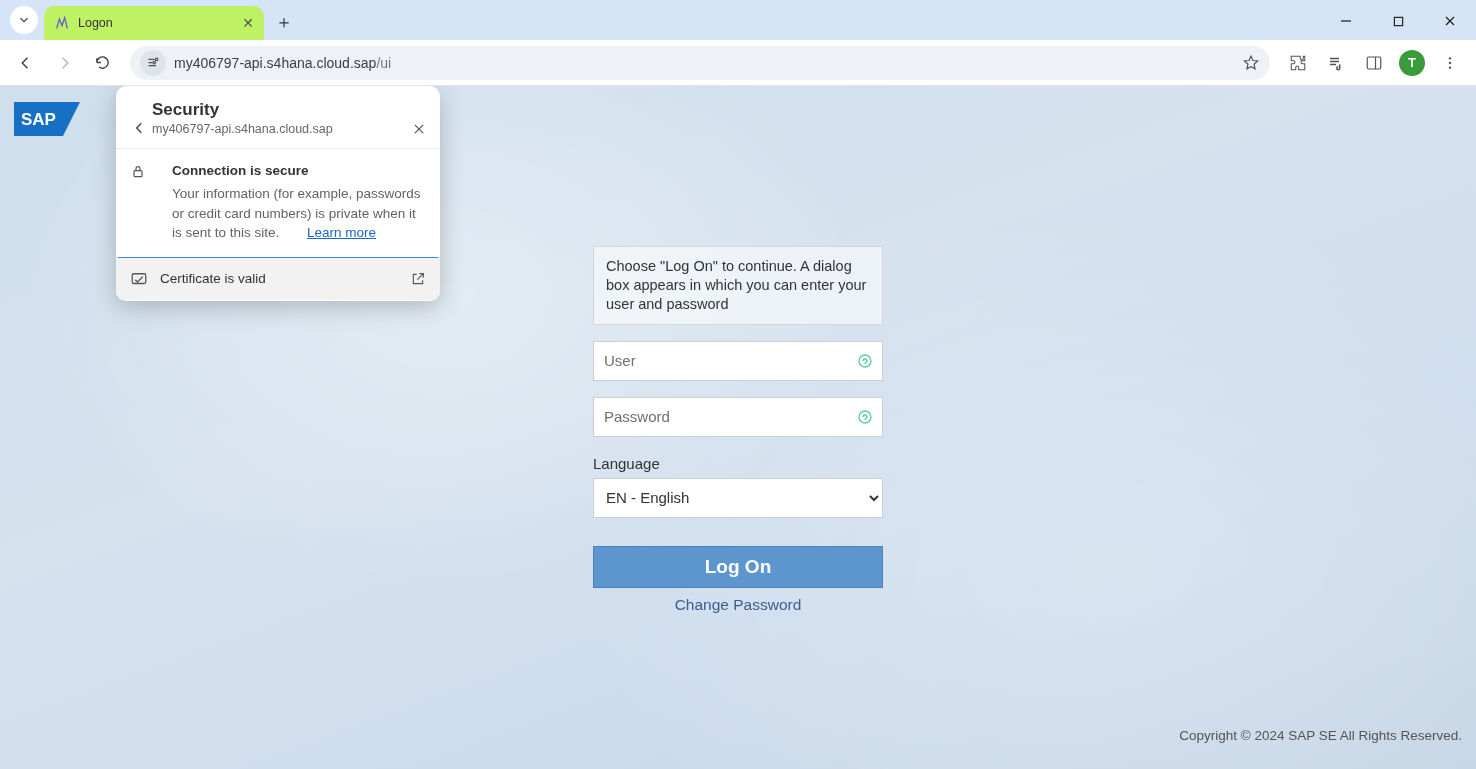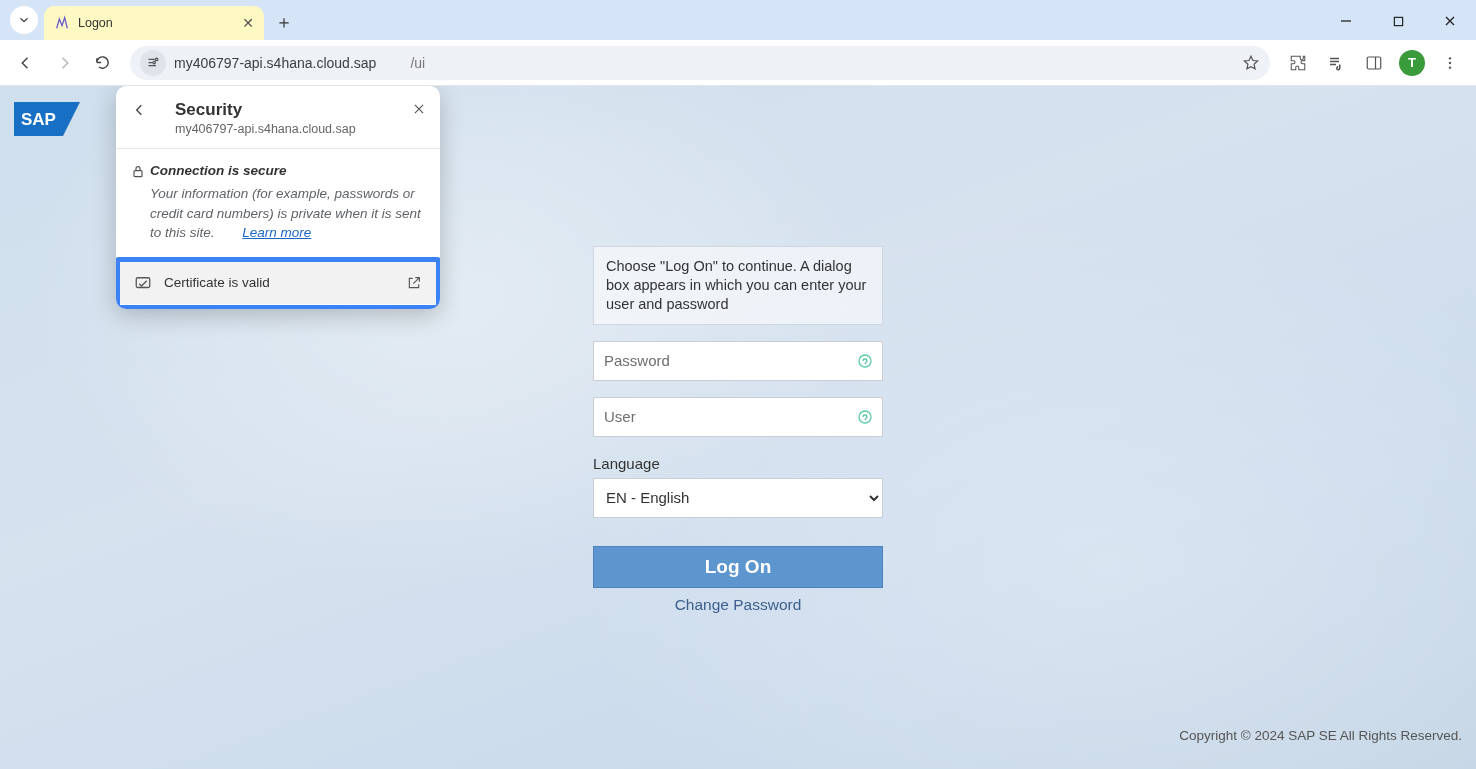--- a/index.html
+++ b/index.html
@@ -12,21 +12,21 @@
   .titlebar {
     height:40px; display:flex; align-items:flex-end; padding:0 0 0 8px;
     position:relative;
   }
   .tab-search {
     width:28px; height:28px; border-radius:50%; background:#fff;
     display:flex; align-items:center; justify-content:center;
     margin:0 6px 6px 2px; font-size:14px; color:#333;
   }
   .tab {
-    background:#fef9c3; width:220px; height:34px; border-radius:10px 10px 0 0;
+    background:#bef264; width:220px; height:34px; border-radius:10px 10px 0 0;
     display:flex; align-items:center; padding:0 10px; gap:8px;
     color:#333; font-size:12.5px;
   }
   .tab .favicon { width:16px; height:16px; }
   .tab .tab-title { flex:1; white-space:nowrap; overflow:hidden; text-overflow:ellipsis; }
   .tab .tab-close { font-size:14px; color:#555; cursor:pointer; }
   .new-tab { width:28px; height:28px; display:flex; align-items:center; justify-content:center; margin-left:6px; margin-bottom:4px; font-size:18px; color:#333; }
   .win-controls { position:absolute; right:4px; top:6px; display:flex; gap:8px; }
   .win-btn { width:44px; height:30px; display:flex; align-items:center; justify-content:center; color:#222; }
   .toolbar {
@@ -35,21 +35,21 @@
   }
   .nav-btn { width:32px; height:32px; display:flex; align-items:center; justify-content:center; color:#444; border-radius:50%; }
   .nav-btn.disabled { color:#b8b8b8; }
   .omnibox {
     flex:1; height:34px; background:#eef1f6; border-radius:17px;
     display:flex; align-items:center; padding:0 10px; gap:8px;
     color:#3c4043; font-size:14px; margin:0 6px;
   }
   .omnibox .site-chip { width:26px; height:26px; border-radius:13px; background:#dfe3ea; display:flex; align-items:center; justify-content:center; }
   .omnibox .url { flex:1; white-space:nowrap; overflow:hidden; }
-  .omnibox .url .path { color:#777;margin-left:34px; }
+  .omnibox .url .path { color:#777; }
   .tool-icn { width:32px; height:32px; display:flex; align-items:center; justify-content:center; color:#444; }
   .avatar { width:26px; height:26px; border-radius:50%; background:#3a9b3a; color:#fff; font-weight:600; font-size:13px; display:flex; align-items:center; justify-content:center; }
 
   
   .page {
     flex:1; position:relative; overflow:hidden;
     background: linear-gradient(160deg,#cfdfed 0%, #d6e2ee 40%, #cddced 70%, #c6d6e6 100%);
   }
   .page::before {
     content:""; position:absolute; inset:0;
@@ -99,39 +99,39 @@
     position:absolute; right:14px; bottom:26px; font-size:13.5px; color:#555;
   }
 
   
   .popover {
     position:absolute; top:0; left:116px; width:324px;
     background:#fff; border-radius:10px;
     box-shadow:0 6px 24px rgba(0,0,0,0.22);
     overflow:hidden; font-size:13.5px; color:#333;
   }
-  .pop-header { display:flex; align-items:flex-start; padding:14px 14px 12px 14px; gap:25px; }
+  .pop-header { display:flex; align-items:flex-end; padding:14px 14px 12px 14px; gap:2px; }
   .pop-back { width:20px; display:flex; justify-content:center; padding-top:2px; cursor:pointer; }
   .pop-titlewrap { flex:1; }
   .pop-title { font-weight:600; font-size:17px; }
   .pop-sub { color:#666; font-size:12.5px; margin-top:2px; }
   .pop-close { cursor:pointer; color:#555; padding-top:2px; }
   .pop-divider { height:1px; background:#e5e7ea; }
-  .pop-body { padding:14px 14px 14px 14px; display:flex; gap:4px;font-style:italic; }
+  .pop-body { padding:14px 14px 14px 14px; display:flex; gap:26px; }
   .lock-cell { width:20px; display:flex; justify-content:center; padding-top:1px; color:#555; }
   .conn-title { font-weight:600; }
   .conn-desc { color:#5f6368; margin-top:6px; line-height:1.45; }
   .conn-desc a { color:#1a66c9; text-decoration:underline; cursor:pointer;margin-left:24px; }
   .cert-row {
     display:flex; align-items:center; padding:12px 14px 12px 14px;
     background:#f2f2f2; gap:12px; cursor:pointer;
   }
   .cert-row .spacer { flex:1; }
   .cert-row-outline {
-    border:5px solid #3b82f6; border-radius:4px;
+    border:1px solid #3b82f6; border-radius:4px;
     margin:0 -1px -1px -1px;
     padding-bottom:1px;
   }
   svg { display:block; }
 </style>
 </head>
 <body>
 
 <div class="chrome">
 
@@ -238,31 +238,31 @@
       <svg width="66" height="34" viewBox="0 0 66 34">
         <polygon points="0,0 66,0 49,34 0,34" fill="#1870c5"></polygon>
         <text x="7" y="23" fill="#fff" font-family="Arial" font-weight="700" font-size="17">SAP</text>
       </svg>
     </div>
 
     <div class="login-box">
       <div class="instruct">Choose "Log On" to continue. A dialog box appears in which you can enter your user and password</div>
 
       <div class="field">
-        <input type="password" placeholder="Password" style="">
+        <input type="text" placeholder="User" style="">
         <span class="pw-badge">
           <svg width="16" height="16" viewBox="0 0 24 24">
               <circle cx="12" cy="12" r="9" fill="none" stroke="#5ccaa9" stroke-width="2"></circle>
               <path d="M9 12a3 3 0 1 1 6 0c0 2-3 2-3 5" fill="none" stroke="#5ccaa9" stroke-width="2"></path>
             </svg>
         </span>
       </div>
 
       <div class="field">
-        <input type="text" placeholder="User" style="">
+        <input type="password" placeholder="Password" style="">
         <span class="pw-badge">
           <svg width="16" height="16" viewBox="0 0 24 24">
               <circle cx="12" cy="12" r="9" fill="none" stroke="#5ccaa9" stroke-width="2"></circle>
               <path d="M9 12a3 3 0 1 1 6 0c0 2-3 2-3 5" fill="none" stroke="#5ccaa9" stroke-width="2"></path>
             </svg>
         </span>
       </div>
 
       <div class="lang-label">Language</div>
       <select class="lang-select">

